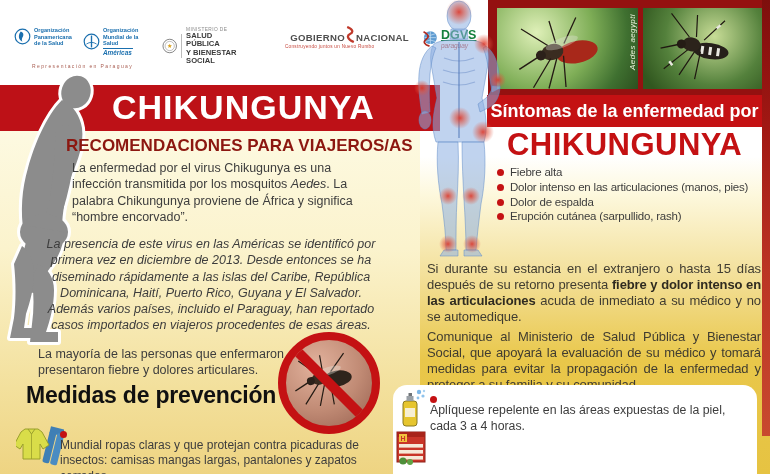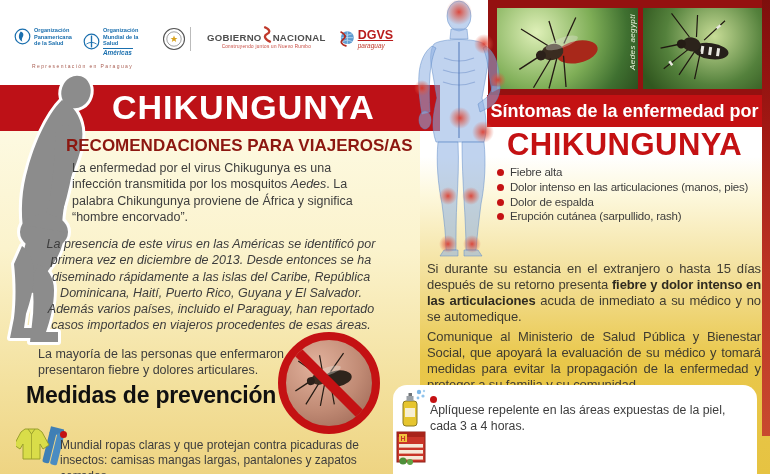--- a/index.html
+++ b/index.html
@@ -24,25 +24,25 @@
   .tiny-blue{font-size:5.6px;line-height:1.18;color:#1a6fae;font-weight:bold;}
   .logo-unit{display:flex;align-items:center;margin-right:9px;}
   .logo-circle{width:17px;height:17px;flex:0 0 17px;margin-right:3px;}
   .rep-label{position:absolute;left:32px;top:63px;font-size:5px;letter-spacing:1.4px;color:#a85c50;}
   .ministry{display:flex;align-items:center;margin-left:8px;margin-right:10px;}
   .crest{width:24px;height:24px;margin-right:4px;}
   .min-divider{width:1px;height:24px;background:#bbb;margin-right:4px;}
   .min-pre{font-size:4.8px;color:#8a8a8a;letter-spacing:.4px;}
   .min-main{font-size:7.6px;font-weight:bold;color:#3a3a3a;line-height:1.1;}
   .gob{margin:4px 12px 0 2px;text-align:center;}
-  .gob-main{font-size:9.6px;font-weight:bold;color:#4e4e4e;letter-spacing:.3px;display:flex;align-items:center;}
+  .gob-main{font-size:9.6px;font-weight:bold;color:#4e4e4e;letter-spacing:.3px;display:flex;align-items:center;margin-left:40px;}
   .gob-slogan{font-size:4.6px;color:#c5443a;margin-top:1px;letter-spacing:.3px;}
   .dgvs{display:flex;align-items:center;margin-top:2px;}
   .dgvs-text{margin-left:3px;}
-  .dgvs-main{font-size:12.5px;font-weight:bold;color:#b91c1c;line-height:1;text-decoration:underline;}
+  .dgvs-main{font-size:12.5px;font-weight:bold;color:#15803d;line-height:1;text-decoration:underline;}
   .dgvs-sub{font-size:6.5px;color:#c0392b;font-style:italic;margin-top:0px;}
 
   
   .left-banner{left:0;top:85px;width:440px;height:46px;background:#bd1117;z-index:3;}
   .left-title{position:absolute;left:112px;top:3px;color:#fff;font-weight:bold;font-size:34px;letter-spacing:1px;}
   .left-subtitle{left:66px;top:136px;width:350px;color:#8c1710;font-weight:bold;font-size:17px;z-index:4;}
   .para{color:#3d3d3d;font-size:12.5px;line-height:1.3;z-index:4;}
   .p1{left:72px;top:160px;width:308px;}
   .p2{left:36px;top:236px;width:350px;text-align:center;font-style:italic;}
   .p3{left:38px;top:346px;width:262px;}
@@ -119,20 +119,25 @@
           <div class="tiny-blue" style="font-size:6.4px;font-style:italic;border-top:1px solid #1a6fae;margin-top:1px;width:30px;">Américas</div>
         </div>
       </div>
       <div class="ministry">
         <svg class="crest" viewBox="0 0 24 24">
           <circle cx="12" cy="12" r="10.5" fill="#fff" stroke="#555" stroke-width="1.1"></circle>
           <circle cx="12" cy="12" r="7.2" fill="none" stroke="#777" stroke-width=".7"></circle>
           <path d="M12,8.6 L13,11 L15.4,11 L13.5,12.6 L14.2,15 L12,13.6 L9.8,15 L10.5,12.6 L8.6,11 L11,11 Z" fill="#d8a11c"></path>
         </svg>
         <div class="min-divider"></div>
+        <div>
+          <div class="min-pre">MINISTERIO DE</div>
+          <div class="min-main">SALUD PÚBLICA</div>
+          <div class="min-main">Y BIENESTAR SOCIAL</div>
+        </div>
       </div>
       <div class="gob">
         <div class="gob-main">
           <span>GOBIERNO</span>
           <svg width="9" height="17" viewBox="0 0 9 18" style="margin:-5px 1px 0 1px;">
             <path d="M1,1 C7,3.5 8,6.5 4,8.5 C0,10.5 1.5,14 8,17" stroke="#c0392b" stroke-width="2.4" fill="none"></path>
           </svg>
           <span>NACIONAL</span>
         </div>
         <div class="gob-slogan">Construyendo juntos un Nuevo Rumbo</div>

